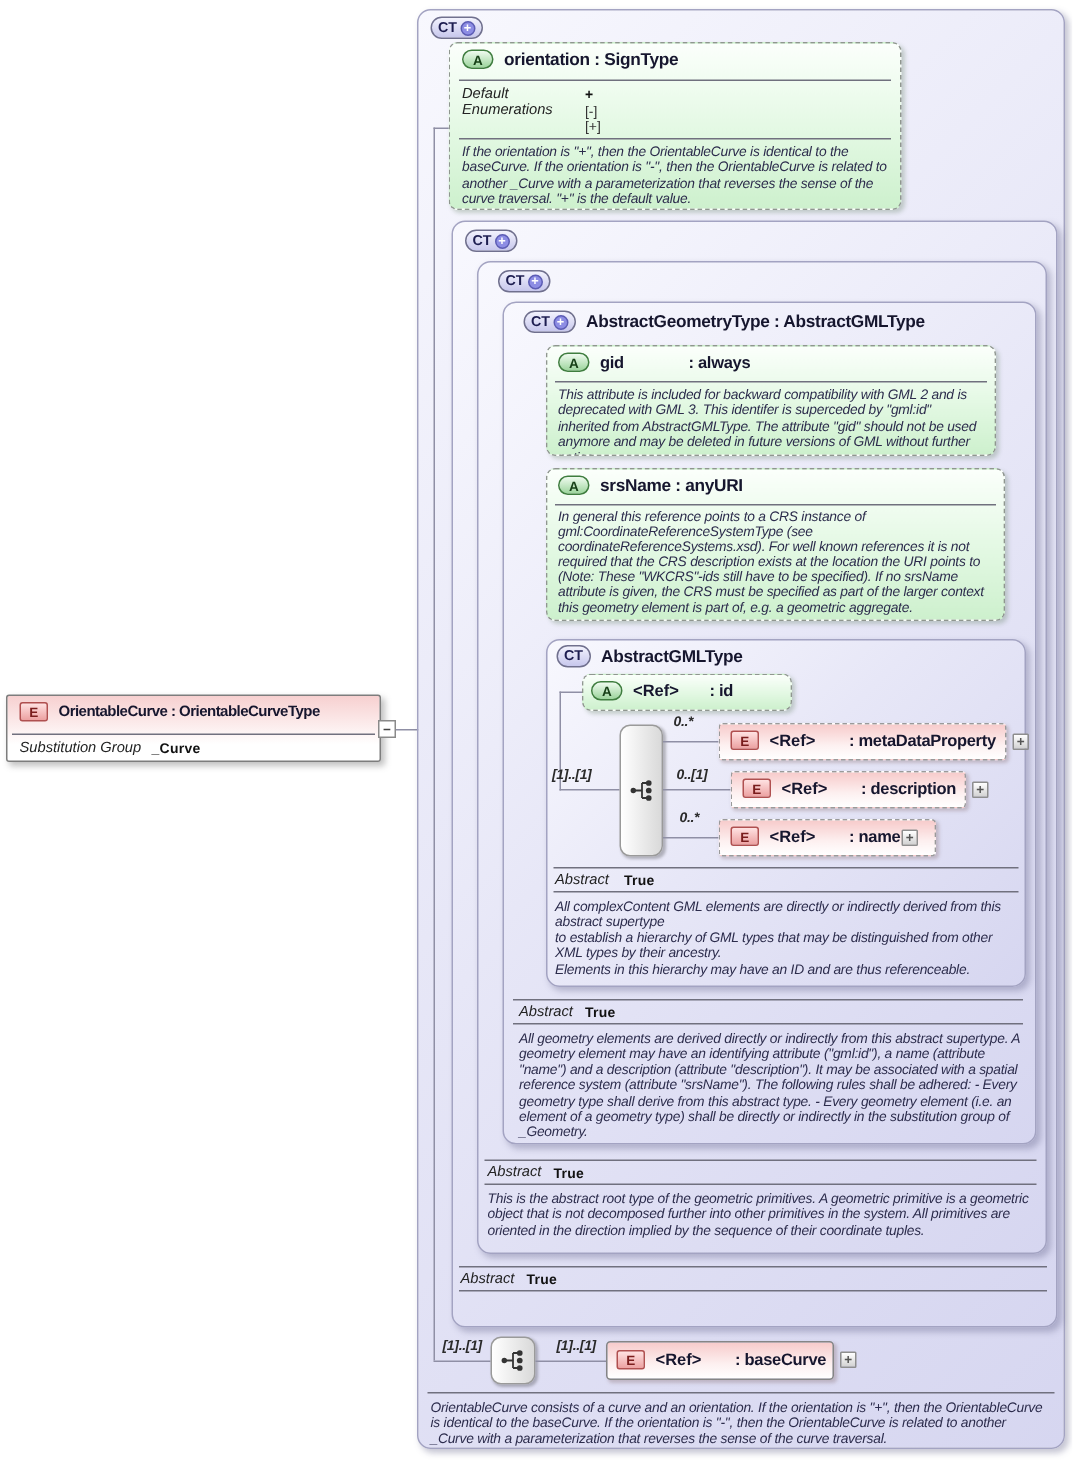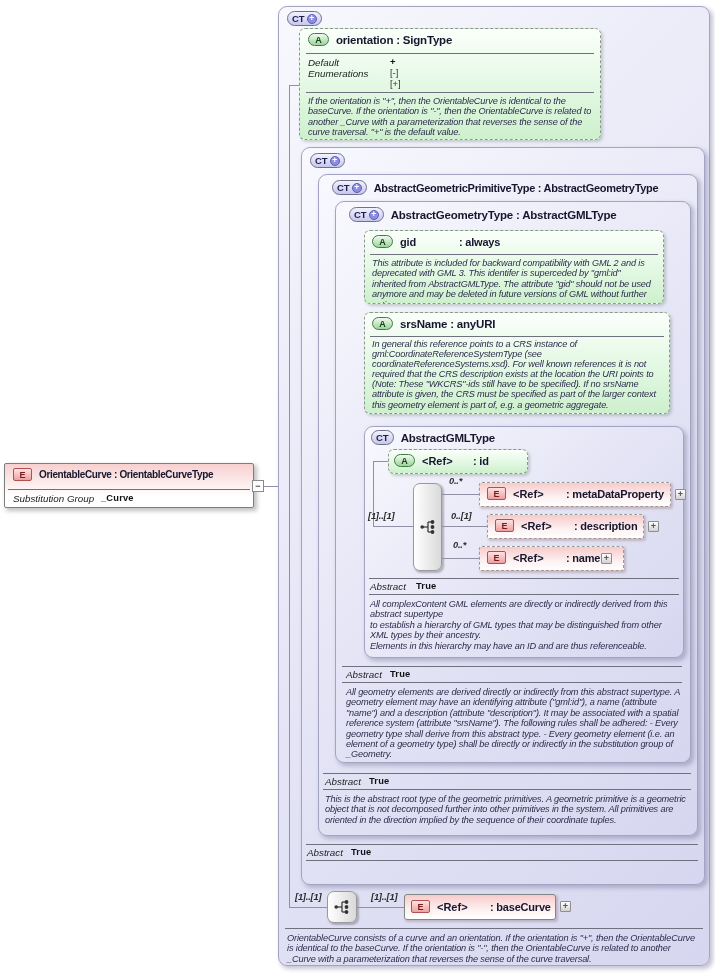--- a/index.html
+++ b/index.html
@@ -34,21 +34,21 @@
   .b-a{display:inline-flex;align-items:center;justify-content:center;height:13px;min-width:21px;padding:0 4px;flex:none;
     border:1px solid #3f7d3f;border-radius:7px;background:linear-gradient(180deg,#effbef,#9cd49c);
     color:#174017;font-weight:bold;font-size:9px}
   .b-e{display:inline-flex;align-items:center;justify-content:center;height:13px;min-width:19px;padding:0 3px;flex:none;
     border:1px solid #b05050;border-radius:2px;background:linear-gradient(180deg,#ffe2e2,#eca1a1);
     color:#7a1d1d;font-weight:bold;font-size:9px}
 
   .sep{position:absolute;border-top:1px solid #70707e;height:0}
   .doc{position:absolute;font-style:italic;font-size:9.2px;line-height:10.4px;color:#2c2c4c;letter-spacing:-0.15px}
   .doc.pre{white-space:pre-line}
-  .kv{position:absolute;display:flex;font-size:9.8px;align-items:flex-start}
+  .kv{position:absolute;display:flex;font-size:9.8px;align-items:flex-end}
   .lbl{font-style:italic;color:#222;flex:none}
   .val{font-weight:bold;color:#111;font-size:9.3px;letter-spacing:.2px}
   .enumval{font-size:9.3px;color:#333}
   .card{position:absolute;font-style:italic;font-weight:600;font-size:9.3px;color:#2a2a2a;letter-spacing:-0.2px}
 
   .hline{position:absolute;height:1px;background:#8f8fa5}
   .vline{position:absolute;width:1px;background:#8f8fa5}
   .seqicon{position:absolute;border:1px solid #9a9a9a;border-radius:7px;
     background:linear-gradient(90deg,#ffffff,#d9d9d9);box-shadow:1.5px 1.5px 2px rgba(0,0,0,.25);
     display:flex;align-items:center;justify-content:center}
@@ -119,21 +119,20 @@
             <span class="pc">+</span>
           </span>
       </div>
 
       <div class="ctbox" style="left:16px;top:26px;width:380px;height:662px">
         <div class="hdr" style="left:13px;top:5px">
           <span class="b-ct">
               <span>CT</span>
               <span class="pc">+</span>
             </span>
-          <span class="ttl md">AbstractGeometricPrimitiveType : AbstractGeometryType</span>
         </div>
 
         <div class="ctbox" style="left:16px;top:26px;width:356px;height:562px">
           <div class="hdr" style="left:13px;top:5px">
             <span class="b-ct">
                 <span>CT</span>
                 <span class="pc">+</span>
               </span>
             <span class="ttl">AbstractGeometryType : AbstractGMLType</span>
           </div>

